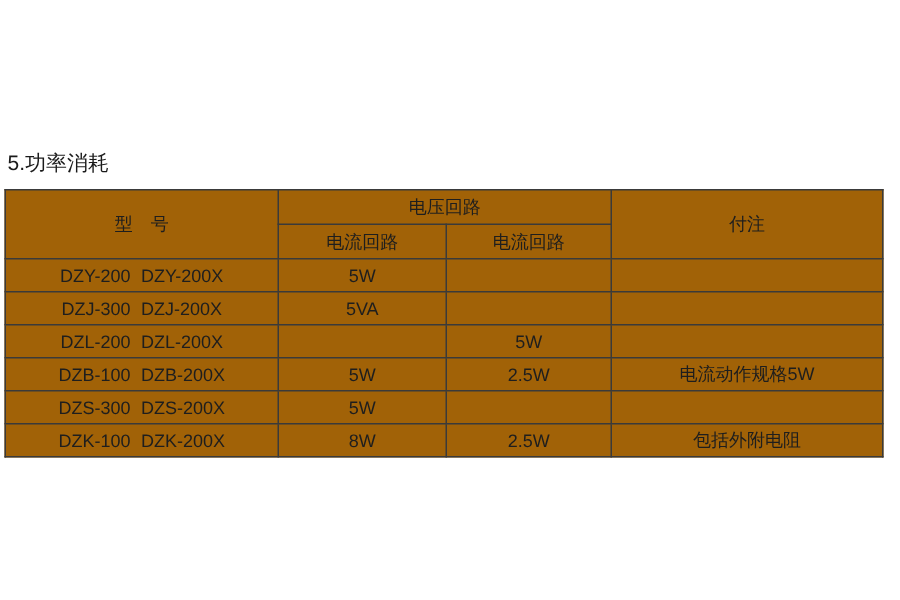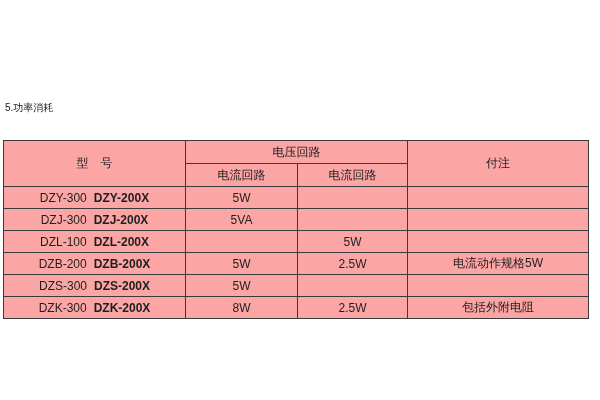--- a/index.html
+++ b/index.html
@@ -17,54 +17,54 @@
   .page {
     position: relative;
     width: 600px;
     height: 400px;
     background: #ffffff;
   }
   .section-title {
     position: absolute;
     left: 5px;
     top: 101px;
-    font-size: 10px;
+    font-size: 14px;
     line-height: 14px;
     color: #1a1a1a;
     white-space: nowrap;
   }
   table.spec-table {
     position: absolute;
     left: 3px;
-    top: 140px;
+    top: 126px;
     width: 585px;
     border-collapse: collapse;
     table-layout: fixed;
-    background: #fca5a5;
+    background: #a16207;
   }
   .spec-table th,
   .spec-table td {
     border: 1px solid #3a3a3a;
     font-weight: normal;
     font-size: 12px;
     text-align: center;
     vertical-align: middle;
     padding: 0;
     color: #1e1e1e;
     overflow: hidden;
     white-space: nowrap;
   }
   .spec-table thead tr { height: 23px; }
   .spec-table tbody tr { height: 22px; }
   col.c-model { width: 182px; }
   col.c-volt  { width: 112px; }
   col.c-curr  { width: 110px; }
   col.c-note  { width: 181px; }
   .model-pair { display: inline-block; }
-  .model-pair .m + .m { margin-left: 7px; font-weight: bold; }
+  .model-pair .m + .m { margin-left: 7px; }
 </style>
 </head>
 <body>
 
 <div class="page">
 
   <div class="section-title">5.功率消耗</div>
 
   <table class="spec-table">
     <colgroup>
@@ -80,61 +80,61 @@
         <th rowspan="2">付注</th>
       </tr>
       <tr>
         <th>电流回路</th>
         <th>电流回路</th>
       </tr>
     </thead>
     <tbody>
       <tr>
         <td>
-          <span class="model-pair"><span class="m">DZY-300</span><span class="m">DZY-200X</span></span>
+          <span class="model-pair"><span class="m">DZY-200</span><span class="m">DZY-200X</span></span>
         </td>
         <td>5W</td>
         <td></td>
         <td></td>
       </tr>
       <tr>
         <td>
           <span class="model-pair"><span class="m">DZJ-300</span><span class="m">DZJ-200X</span></span>
         </td>
         <td>5VA</td>
         <td></td>
         <td></td>
       </tr>
       <tr>
         <td>
-          <span class="model-pair"><span class="m">DZL-100</span><span class="m">DZL-200X</span></span>
+          <span class="model-pair"><span class="m">DZL-200</span><span class="m">DZL-200X</span></span>
         </td>
         <td></td>
         <td>5W</td>
         <td></td>
       </tr>
       <tr>
         <td>
-          <span class="model-pair"><span class="m">DZB-200</span><span class="m">DZB-200X</span></span>
+          <span class="model-pair"><span class="m">DZB-100</span><span class="m">DZB-200X</span></span>
         </td>
         <td>5W</td>
         <td>2.5W</td>
         <td>电流动作规格5W</td>
       </tr>
       <tr>
         <td>
           <span class="model-pair"><span class="m">DZS-300</span><span class="m">DZS-200X</span></span>
         </td>
         <td>5W</td>
         <td></td>
         <td></td>
       </tr>
       <tr>
         <td>
-          <span class="model-pair"><span class="m">DZK-300</span><span class="m">DZK-200X</span></span>
+          <span class="model-pair"><span class="m">DZK-100</span><span class="m">DZK-200X</span></span>
         </td>
         <td>8W</td>
         <td>2.5W</td>
         <td>包括外附电阻</td>
       </tr>
     </tbody>
   </table>
 
 </div>
 

